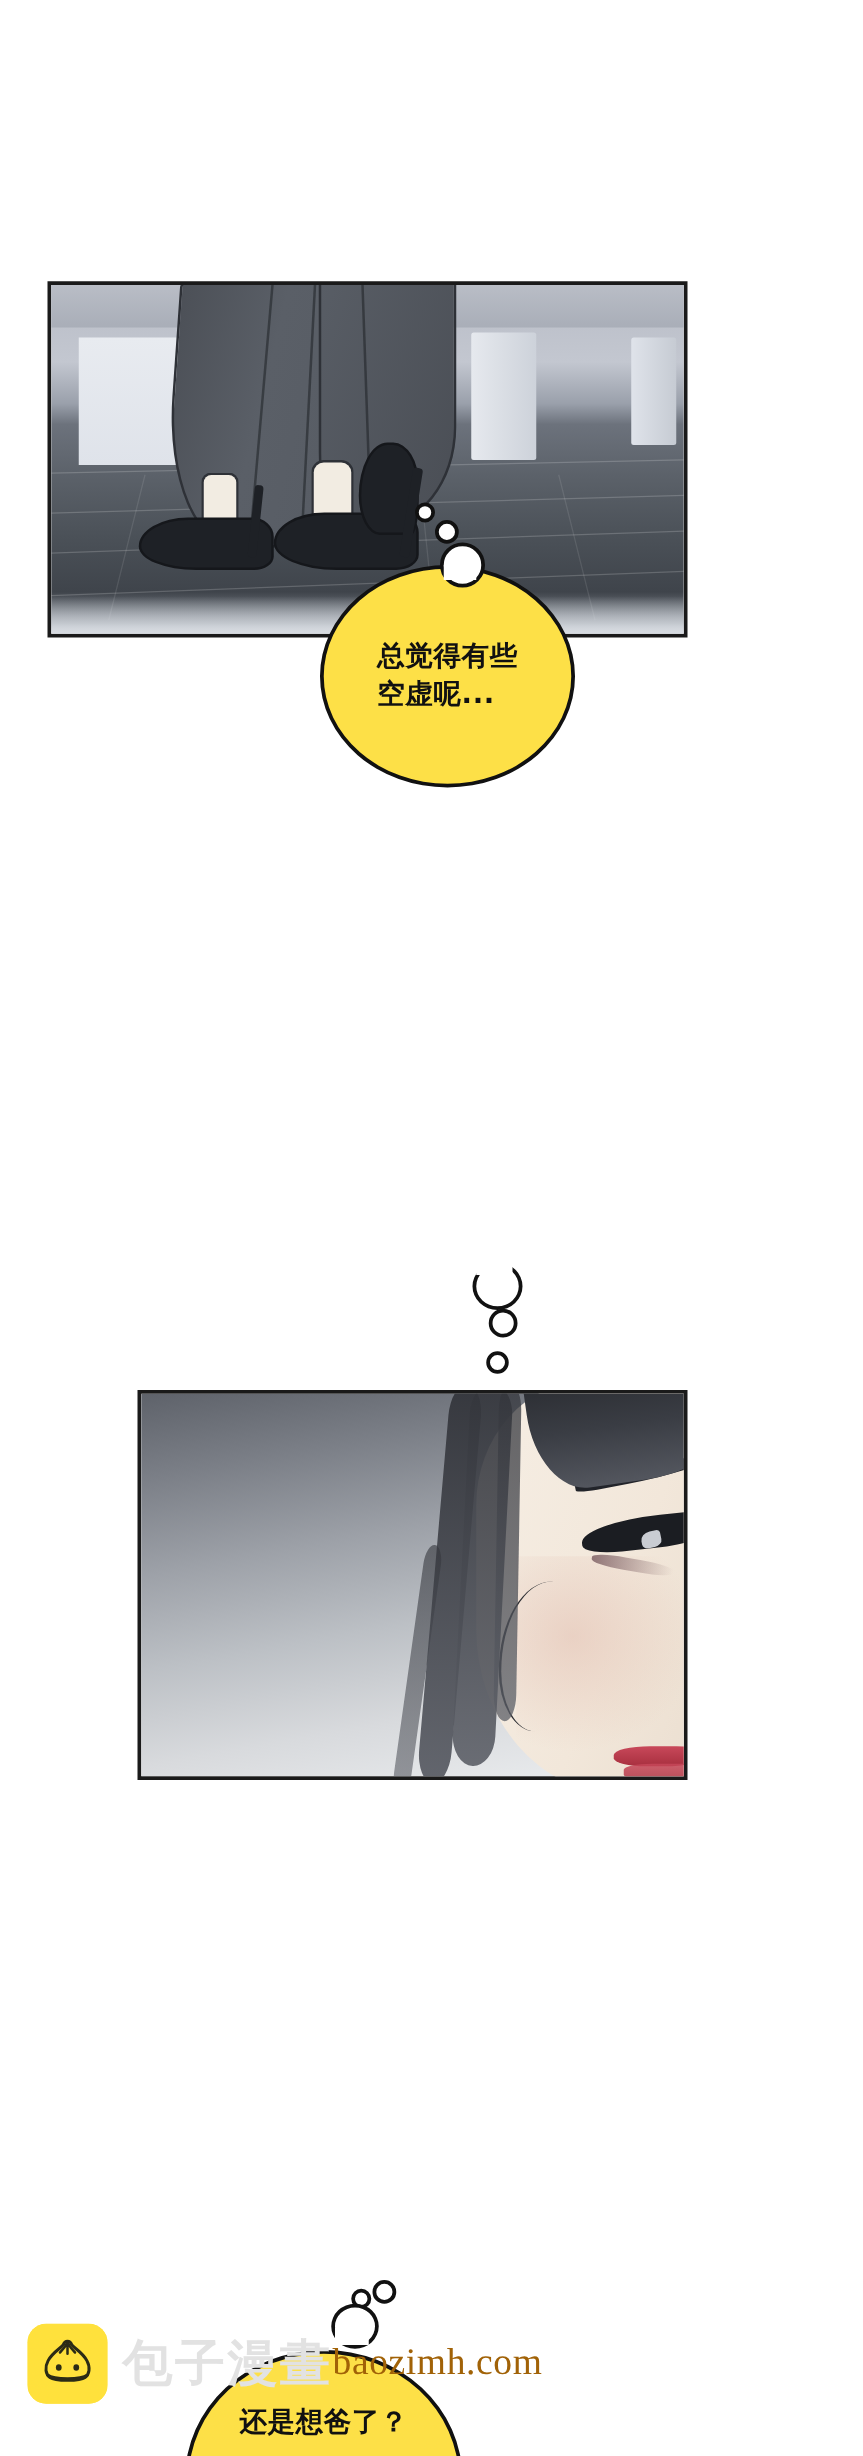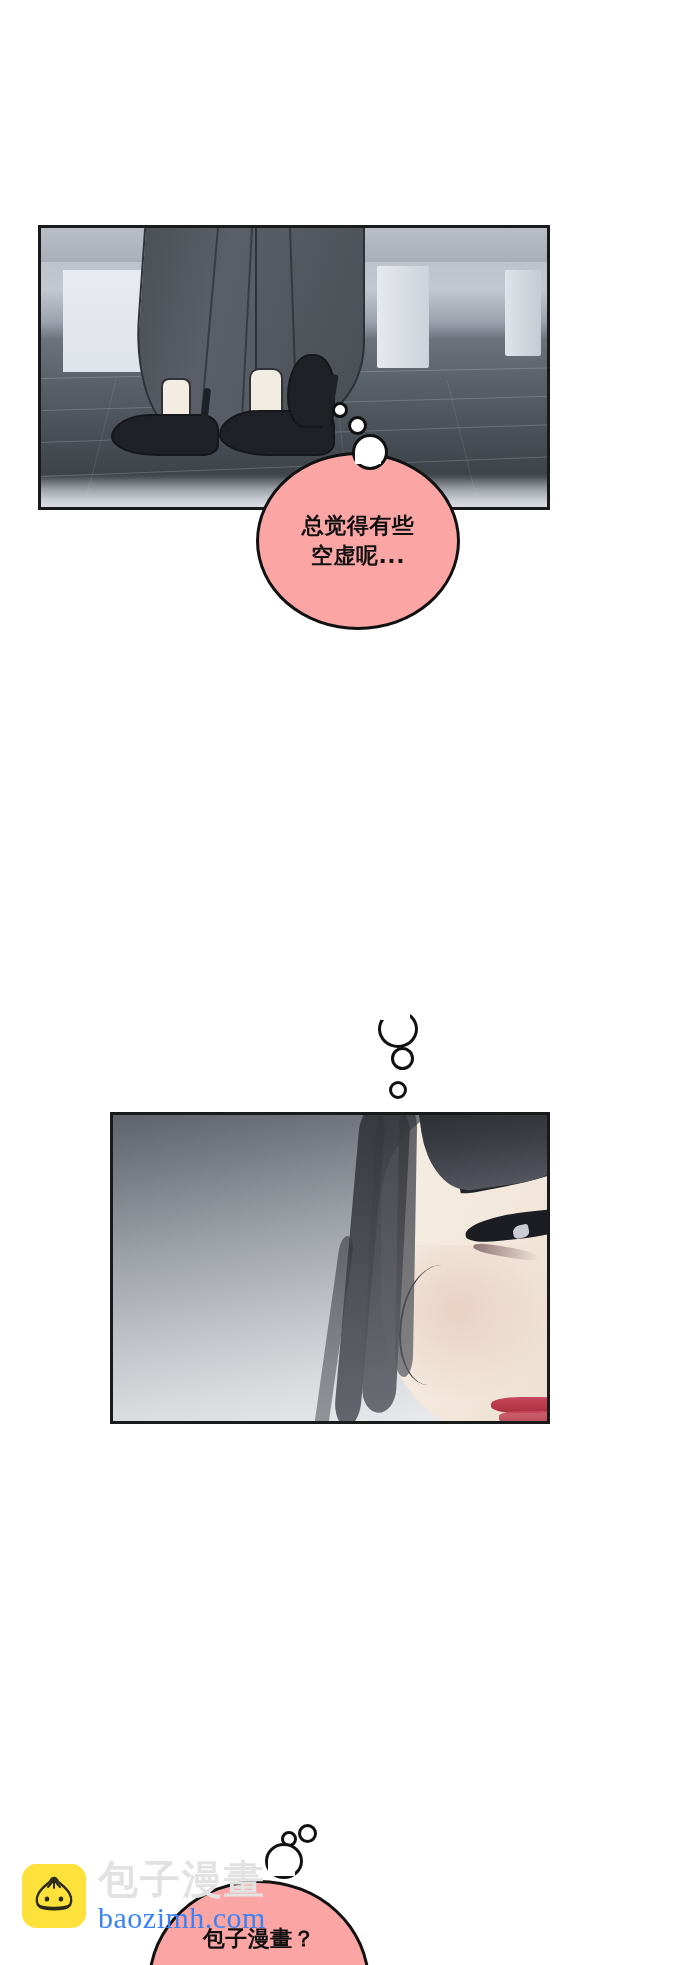--- a/index.html
+++ b/index.html
@@ -38,22 +38,22 @@
   .p2-bg{position:absolute;inset:0;
     background:linear-gradient(170deg,#5e626a 0%,#7b7f87 18%,#9da1a8 38%,#bcc0c5 58%,#d8dadd 78%,#eceef0 100%);}
   .face{position:absolute;}
   .skin{background:linear-gradient(110deg,#f6eee4 0%,#f2e7da 55%,#e9dccd 100%);}
   .hair{position:absolute;background:linear-gradient(180deg,#2a2c31 0%,#3a3d44 50%,#53565e 100%);}
   .hairstrand{position:absolute;background:linear-gradient(180deg,#33353b,#5c5f67);border-radius:50%/8%;}
   .brow{position:absolute;background:#22242a;}
   .lip{position:absolute;background:linear-gradient(180deg,#c8485a,#a8303f);}
 
   
-  .bubble{position:absolute;background:#fca5a5;border:3px solid #111;border-radius:50%;
-    display:flex;align-items:center;justify-content:center;text-align:center;}
+  .bubble{position:absolute;background:#fde047;border:3px solid #111;border-radius:50%;
+    display:flex;align-items:center;justify-content:center;}
   .bubble span{
     color:#111;font-weight:700;line-height:1.38;letter-spacing:.5px;
     font-family:"DejaVu Sans","Liberation Sans",sans-serif;}
   .dot{position:absolute;background:#fff;border:3px solid #111;border-radius:50%;}
   .nub{position:absolute;background:#fff;border:3px solid #111;border-radius:50%;}
 
   #bubble1{left:256px;top:452px;width:198px;height:172px;}
   #bubble1 span{font-size:22px;}
   #b1-nub{left:352px;top:434px;width:30px;height:30px;z-index:3;}
   #b1-nub-mask{position:absolute;left:355px;top:452px;width:26px;height:12px;background:#fff;z-index:4;}
@@ -70,24 +70,24 @@
   #bubble3{left:148px;top:1880px;width:216px;height:200px;}
   #bubble3 span{font-size:22px;position:relative;top:-44px;}
   #b3-nub{left:265px;top:1843px;width:32px;height:30px;z-index:3;}
   #b3-nub-mask{position:absolute;left:268px;top:1862px;width:27px;height:14px;background:#fff;z-index:4;}
   #b3-d1{left:298px;top:1824px;width:13px;height:13px;}
   #b3-d2{left:281px;top:1831px;width:10px;height:10px;}
 
   
   #watermark{position:absolute;left:22px;top:1859px;display:flex;align-items:center;gap:12px;z-index:6;}
   .bao-icon{width:64px;height:64px;border-radius:15px;background:#ffe13c;position:relative;flex:none;}
-  .wm-text{display:flex;flex-direction:column;line-height:1;}
+  .wm-text{display:flex;flex-direction:row;line-height:1;}
   .wm-cn{font-size:40px;color:#e2e2e2;font-weight:700;letter-spacing:2px;
     font-family:"DejaVu Sans","Liberation Sans",sans-serif;}
-  .wm-en{font-size:30px;color:#3b82f6;font-weight:400;letter-spacing:.5px;margin-top:4px;
+  .wm-en{font-size:30px;color:#a16207;font-weight:400;letter-spacing:.5px;margin-top:4px;
     font-family:"Liberation Serif","DejaVu Serif",serif;}
 </style>
 </head>
 <body>
 
 <div class="page">
 
   <div class="panel" id="panel1">
     <div class="p1-bg"></div>
 
@@ -173,21 +173,21 @@
     <div class="hairstrand" style="left:256px;top:-8px;width:34px;height:306px;transform:rotate(3deg);opacity:.9;"></div>
     <div class="hairstrand" style="left:284px;top:-8px;width:18px;height:270px;transform:rotate(1deg);opacity:.75;"></div>
     <div class="hairstrand" style="left:214px;top:120px;width:14px;height:200px;transform:rotate(8deg);opacity:.6;"></div>
   </div>
 
   <div class="dot" id="b3-d2"></div>
   <div class="dot" id="b3-d1"></div>
   <div class="nub" id="b3-nub"></div>
   <div id="b3-nub-mask"></div>
   <div class="bubble" id="bubble3">
-    <span>包子漫畫？</span>
+    <span>还是想爸了？</span>
   </div>
 
   <div id="watermark">
     <div class="bao-icon">
       <svg viewBox="0 0 64 64" width="64" height="64" aria-hidden="true">
         <rect x="0" y="0" width="64" height="64" rx="15" fill="#ffe13c"></rect>
         <path d="M32 14c-2 0-3 1.5-3.5 3C26 20 20 23 16.5 29.5c-3 5.5-2 11 1.5 13.5 4 3 24 3 28 0 3.5-2.5 4.5-8 1.5-13.5C44 23 38 20 35.5 17 35 15.5 34 14 32 14z" fill="#ffe13c" stroke="#2b2b16" stroke-width="2.4" stroke-linejoin="round"></path>
         <path d="M32 15c-1.5 3-4 6-6 8M32 15c1.5 3 4 6 6 8M32 15v9" stroke="#2b2b16" stroke-width="2" fill="none" stroke-linecap="round"></path>
         <path d="M16 41c5 4 27 4 32 0" stroke="#2b2b16" stroke-width="2.4" fill="none" stroke-linecap="round"></path>
         <ellipse cx="25" cy="35" rx="2.3" ry="2.6" fill="#2b2b16"></ellipse>

